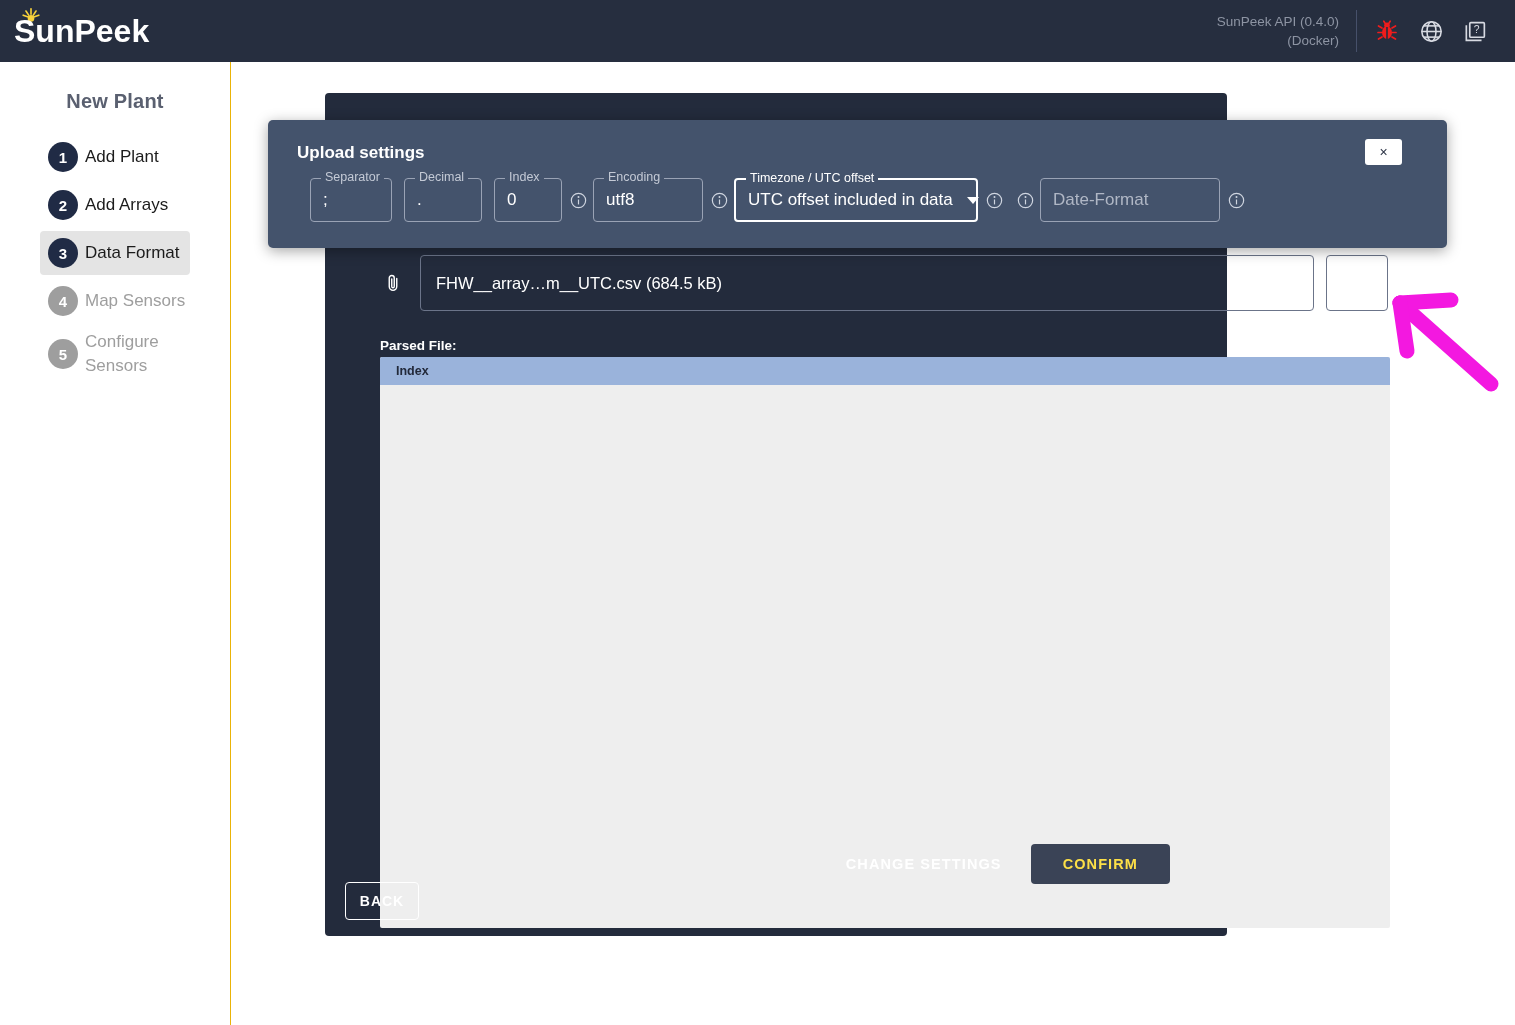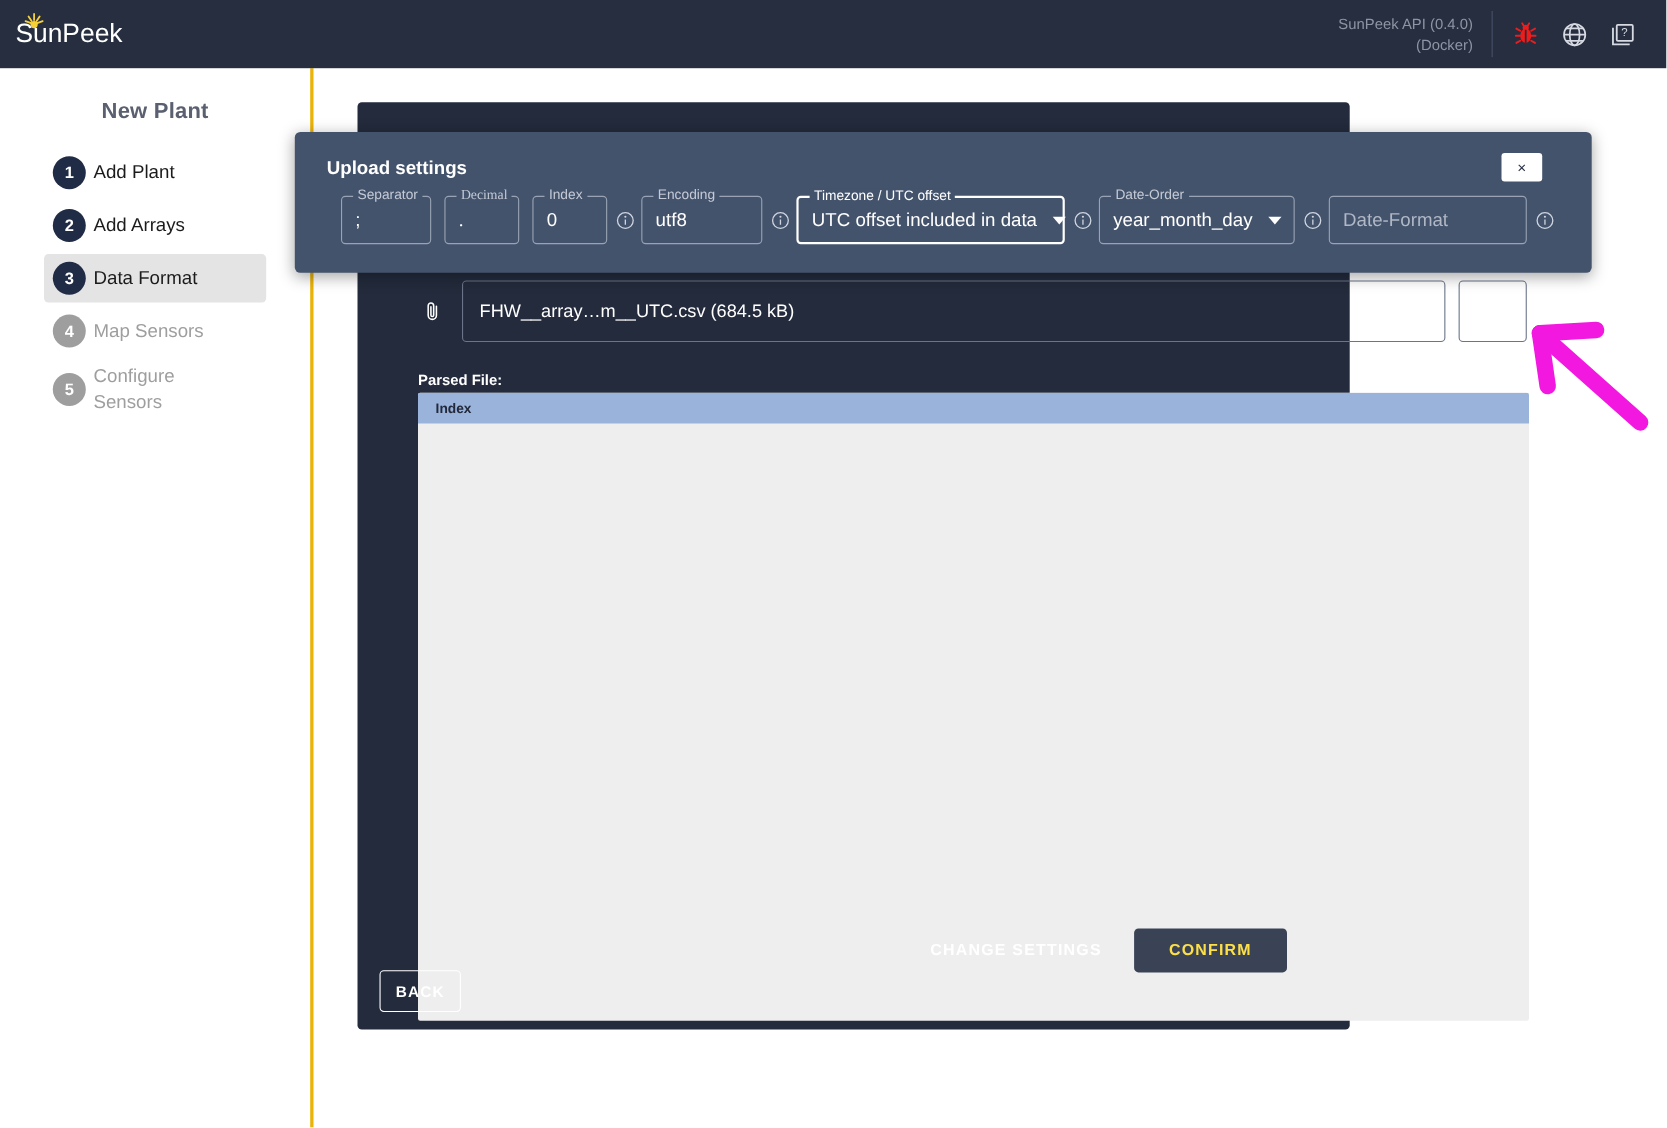--- a/index.html
+++ b/index.html
@@ -37,22 +37,22 @@
     position: relative;
   }
   .logo-sun {
     position: absolute;
     left: 6px;
     top: -9px;
     width: 22px;
     height: 22px;
   }
   .logo-text {
-    font-size: 24px;
-    font-weight: normal;
+    font-size: 32px;
+    font-weight: bold;
     color: #ffffff;
     letter-spacing: 0px;
     line-height: 1;
     position: relative;
   }
 
   .topbar-right {
     margin-left: auto;
     display: flex;
     align-items: center;
@@ -78,24 +78,24 @@
     display: flex;
     align-items: center;
     justify-content: center;
     cursor: pointer;
   }
 
   
   .sidebar {
     position: absolute;
     left: 0; top: 62px;
-    width: 285px;
+    width: 231px;
     height: 963px;
     background: #ffffff;
-    border-right: 3px solid #eab308;
+    border-right: 1px solid #eab308;
     padding-top: 28px;
   }
   .sidebar-title {
     text-align: center;
     font-size: 20px;
     font-weight: bold;
     color: #5a6070;
     margin-bottom: 22px;
     letter-spacing: .2px;
   }
@@ -493,21 +493,21 @@
     <button class="dialog-close">×</button>
 
     <div class="fields">
 
       <div class="field" style="width:82px;">
         <span class="field-legend">Separator</span>
         <span class="field-val">;</span>
       </div>
       <div class="gap"></div>
 
-      <div class="field" style="width:68px;font-family:Liberation Serif, serif;">
+      <div class="field" style="width:78px;">
         <span class="field-legend">Decimal</span>
         <span class="field-val">.</span>
       </div>
       <div class="gap"></div>
 
       <div class="field" style="width:68px;">
         <span class="field-legend">Index</span>
         <span class="field-val">0</span>
       </div>
       <div class="info-icon">
@@ -538,27 +538,20 @@
           </span>
       </div>
       <div class="info-icon">
         <svg width="17" height="17" viewBox="0 0 20 20" fill="none" stroke="#cfd5e0" stroke-width="1.4">
           <circle cx="10" cy="10" r="8.4"></circle>
           <circle cx="10" cy="5.9" r="1.15" fill="#cfd5e0" stroke="none"></circle>
           <line x1="10" y1="8.8" x2="10" y2="14.6"></line>
         </svg>
       </div>
 
-      <div class="field" style="width:178px;">
-        <span class="field-legend">Date-Order</span>
-        <span class="field-val">year_month_day</span>
-        <span class="caret">
-            <span></span>
-          </span>
-      </div>
       <div class="info-icon">
         <svg width="17" height="17" viewBox="0 0 20 20" fill="none" stroke="#cfd5e0" stroke-width="1.4">
           <circle cx="10" cy="10" r="8.4"></circle>
           <circle cx="10" cy="5.9" r="1.15" fill="#cfd5e0" stroke="none"></circle>
           <line x1="10" y1="8.8" x2="10" y2="14.6"></line>
         </svg>
       </div>
 
       <div class="field" style="width:180px;">
         <span class="field-val placeholder">Date-Format</span>

